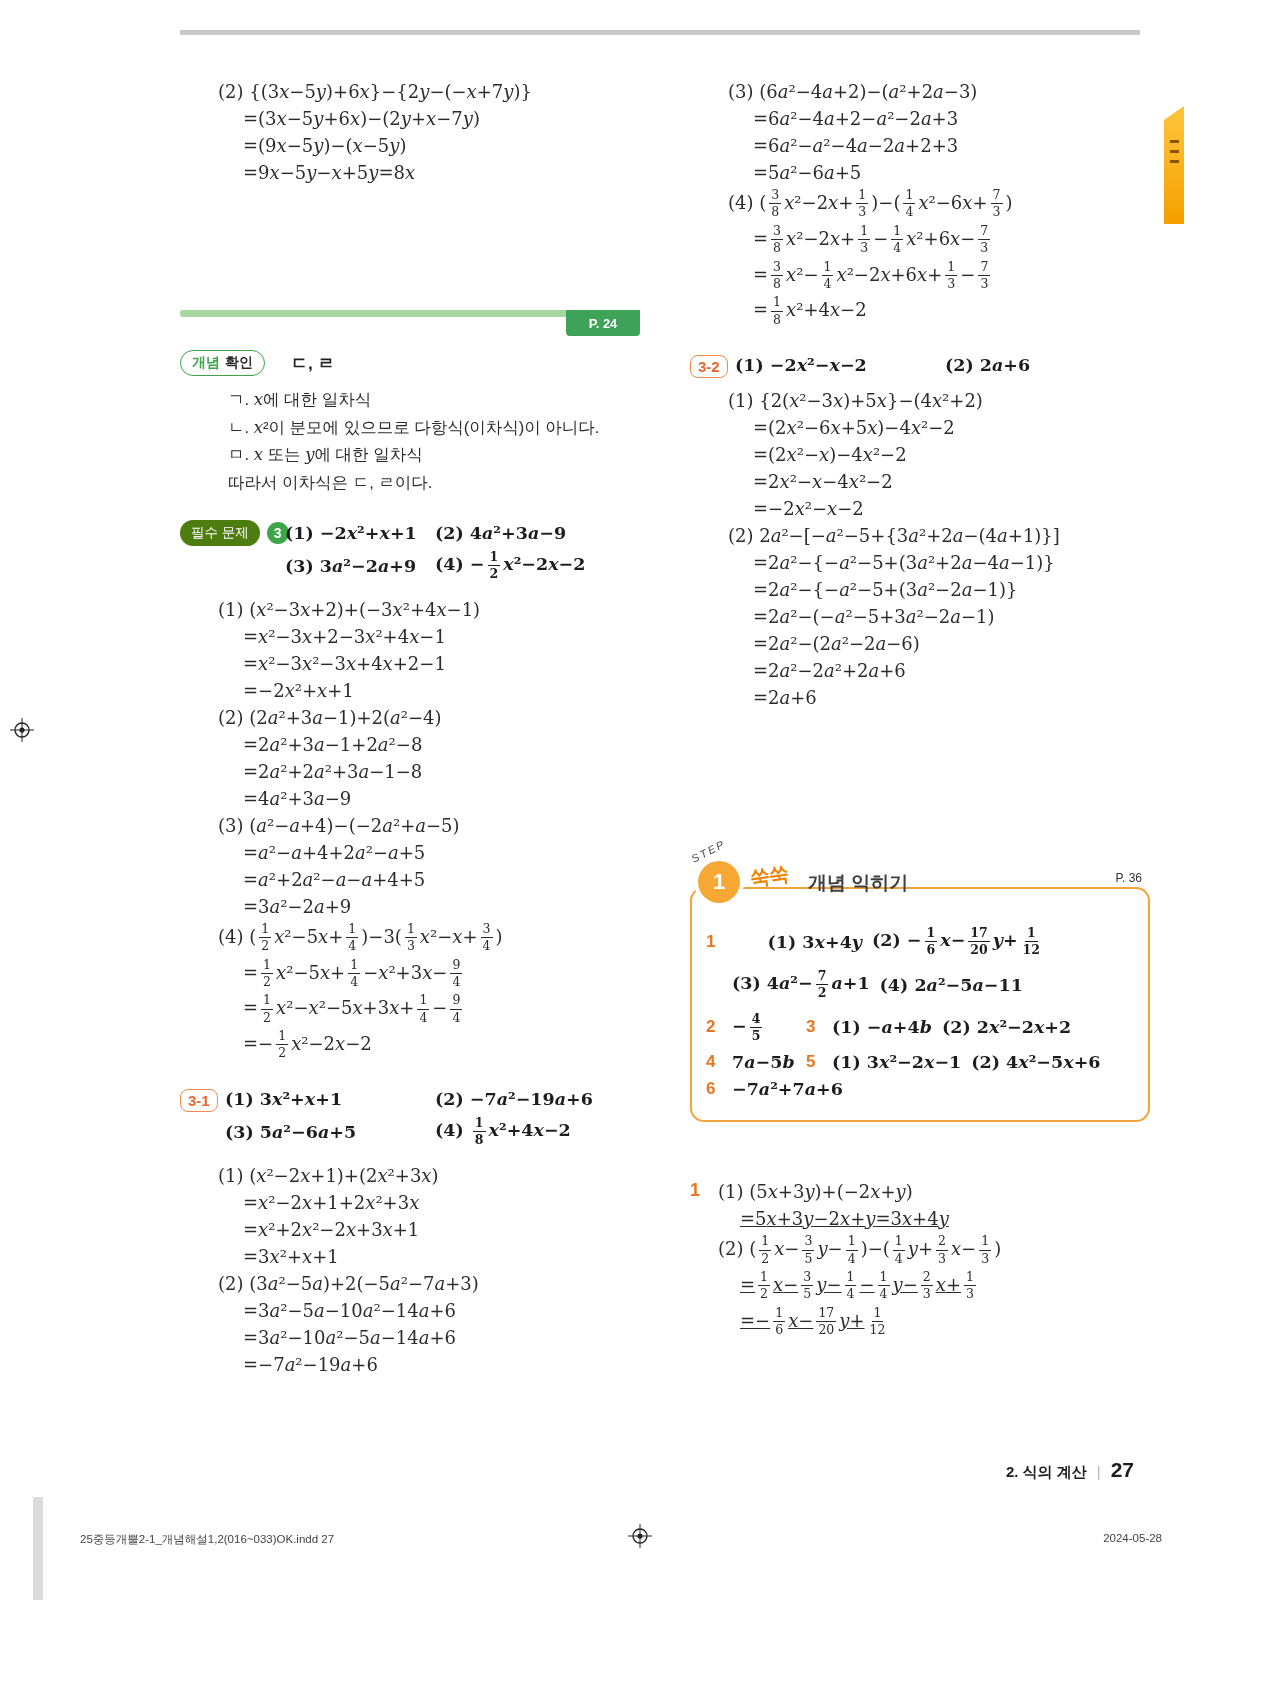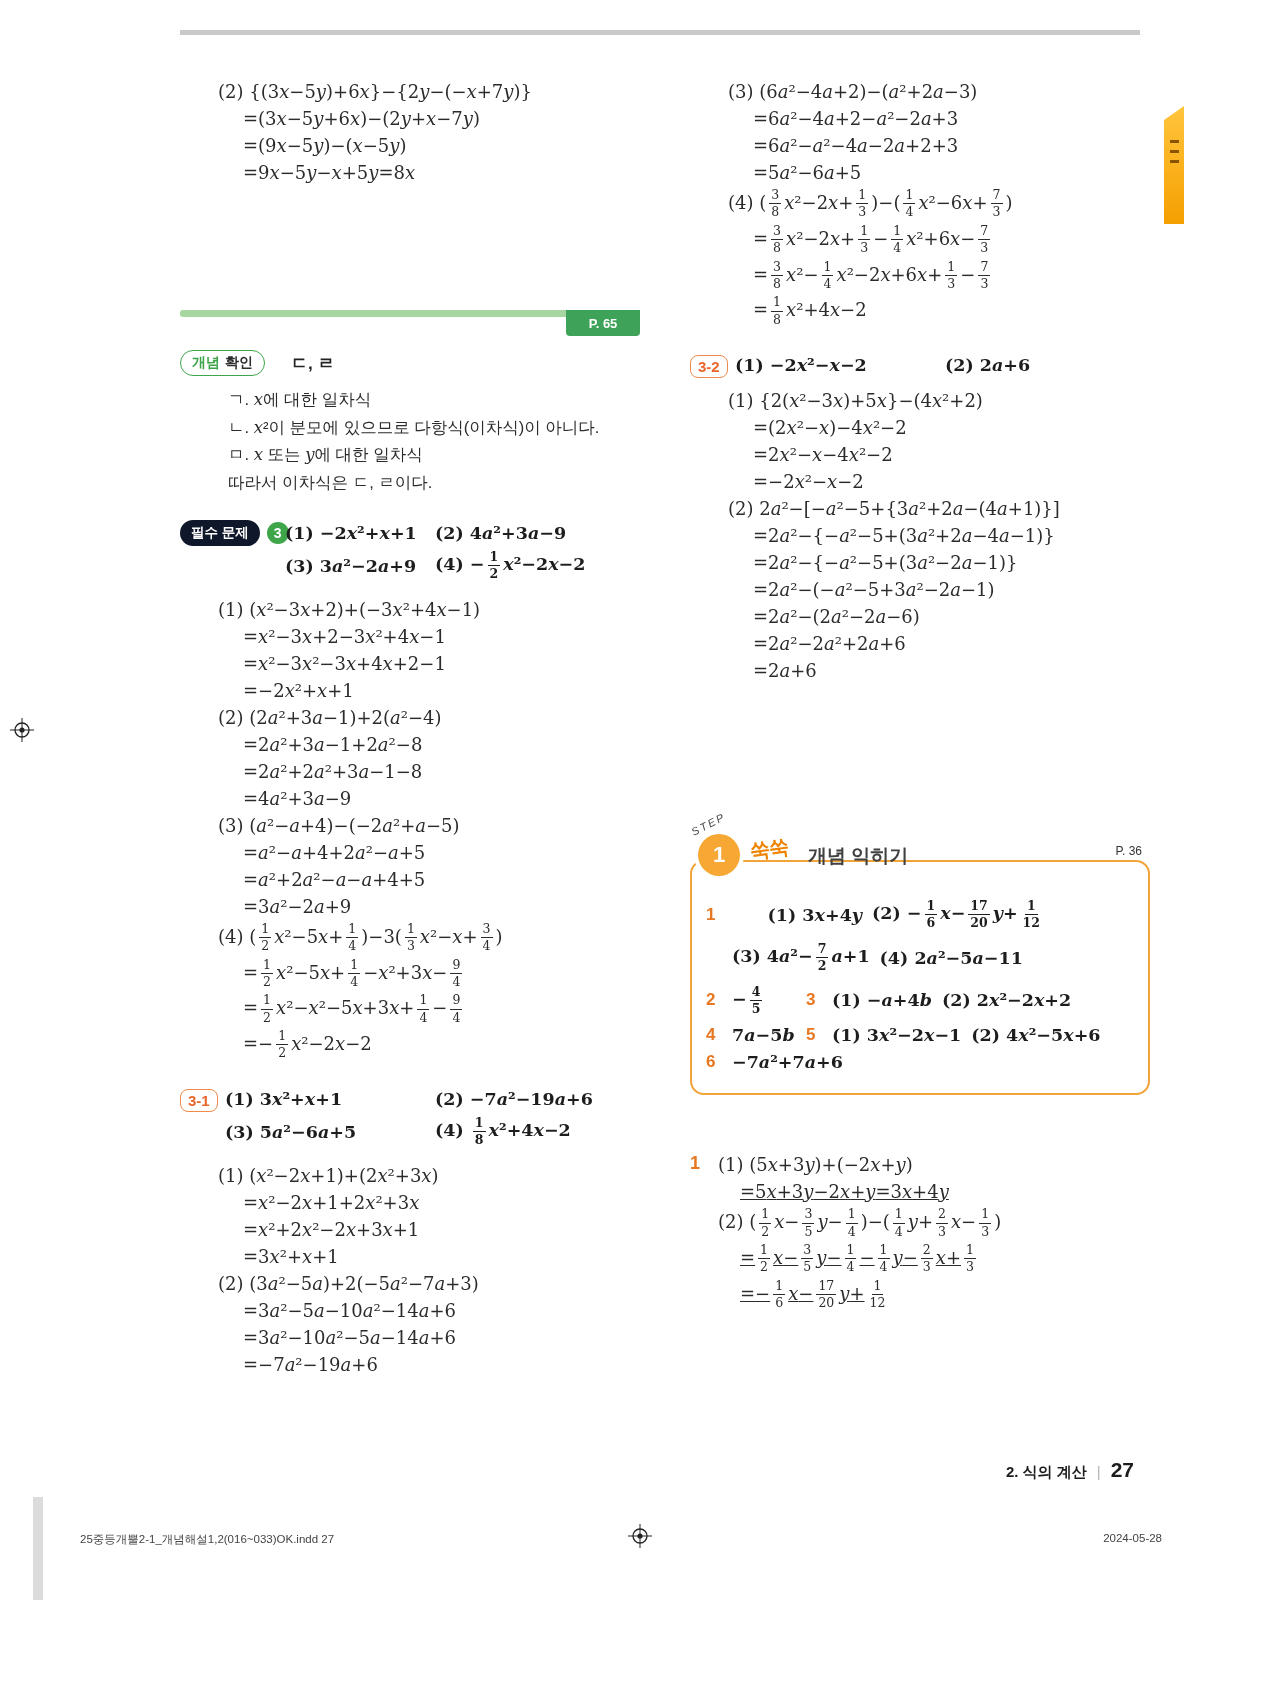--- a/index.html
+++ b/index.html
@@ -32,21 +32,21 @@
   .cbadge{border:1.5px solid #3fa54a;border-radius:15px;padding:3px 11px;font-weight:700;font-size:14px;background:#fff;white-space:nowrap;}
   .cb1{color:#3fa54a;margin-right:5px;}
   .cb2{color:#2d2d2d;}
   .cans{font-weight:700;font-size:17px;color:#222;}
   .klines{margin-top:10px;padding-left:48px;}
   .klines .mline{font-family:"Liberation Sans","DejaVu Sans",sans-serif;font-size:16.5px;line-height:27.5px;}
 
   
   .essential{margin-top:22px;position:relative;}
   .ess-badges{display:flex;align-items:center;height:30px;}
-  .navy-badge{background:#0f172a;color:#fff;font-weight:700;font-size:13.5px;padding:4px 11px;border-radius:14px;white-space:nowrap;text-align:right;}
+  .navy-badge{background:#4d7c0f;color:#fff;font-weight:400;font-size:13.5px;padding:4px 11px;border-radius:14px;white-space:nowrap;text-align:right;}
   .green-circle{background:#3fa54a;color:#fff;width:22px;height:22px;border-radius:50%;display:inline-flex;align-items:center;justify-content:center;font-weight:700;font-size:14px;margin-left:7px;}
   .ess-ans{padding-left:105px;margin-top:-30px;}
 
   
   .ans-row{display:flex;align-items:center;gap:10px;margin:5px 0;}
   .ans-math{font-family:"DejaVu Serif",serif;font-size:17.5px;color:#1d1d1d;}
   .bold .ans-math{font-weight:700;}
   .ans-num{color:#e87722;font-weight:800;font-size:17px;min-width:16px;font-family:"Liberation Sans",sans-serif;}
   .ans-sp{display:inline-block;}
 
@@ -126,21 +126,21 @@
 
     <div class="sol carry">
         <div class="mline">(2) {(3<i>x</i>−5<i>y</i>)+6<i>x</i>}−{2<i>y</i>−(−<i>x</i>+7<i>y</i>)}</div>
         <div class="mline cont">=(3<i>x</i>−5<i>y</i>+6<i>x</i>)−(2<i>y</i>+<i>x</i>−7<i>y</i>)</div>
         <div class="mline cont">=(9<i>x</i>−5<i>y</i>)−(<i>x</i>−5<i>y</i>)</div>
         <div class="mline cont">=9<i>x</i>−5<i>y</i>−<i>x</i>+5<i>y</i>=8<i>x</i></div>
       </div>
 
     <div class="pbar">
       <div class="pbar-strip"></div>
-      <div class="pbar-label">P. 65</div>
+      <div class="pbar-label">P. 24</div>
     </div>
 
     <div class="concept">
       <div class="concept-head">
         <span class="cbadge">
           <span class="cb1">개념</span><span class="cb2">확인</span>
         </span>
         <span class="cans">ㄷ, ㄹ</span>
       </div>
       <div class="klines">
@@ -306,20 +306,21 @@
     <div class="sub-problem">
       <span class="orange-badge">3-2</span>
       <div class="ans-rows bold sub-ans">
           <div class="ans-row">
             <span class="ans-math" style="min-width: 200px;">(1) −2<i>x</i>²−<i>x</i>−2</span>
             <span class="ans-math">(2) 2<i>a</i>+6</span>
           </div>
         </div>
       <div class="sol">
           <div class="mline">(1) {2(<i>x</i>²−3<i>x</i>)+5<i>x</i>}−(4<i>x</i>²+2)</div>
+          <div class="mline cont">=(2<i>x</i>²−6<i>x</i>+5<i>x</i>)−4<i>x</i>²−2</div>
           <div class="mline cont">=(2<i>x</i>²−<i>x</i>)−4<i>x</i>²−2</div>
           <div class="mline cont">=2<i>x</i>²−<i>x</i>−4<i>x</i>²−2</div>
           <div class="mline cont">=−2<i>x</i>²−<i>x</i>−2</div>
           <div class="mline">(2) 2<i>a</i>²−[−<i>a</i>²−5+{3<i>a</i>²+2<i>a</i>−(4<i>a</i>+1)}]</div>
           <div class="mline cont">=2<i>a</i>²−{−<i>a</i>²−5+(3<i>a</i>²+2<i>a</i>−4<i>a</i>−1)}</div>
           <div class="mline cont">=2<i>a</i>²−{−<i>a</i>²−5+(3<i>a</i>²−2<i>a</i>−1)}</div>
           <div class="mline cont">=2<i>a</i>²−(−<i>a</i>²−5+3<i>a</i>²−2<i>a</i>−1)</div>
           <div class="mline cont">=2<i>a</i>²−(2<i>a</i>²−2<i>a</i>−6)</div>
           <div class="mline cont">=2<i>a</i>²−2<i>a</i>²+2<i>a</i>+6</div>
           <div class="mline cont">=2<i>a</i>+6</div>

